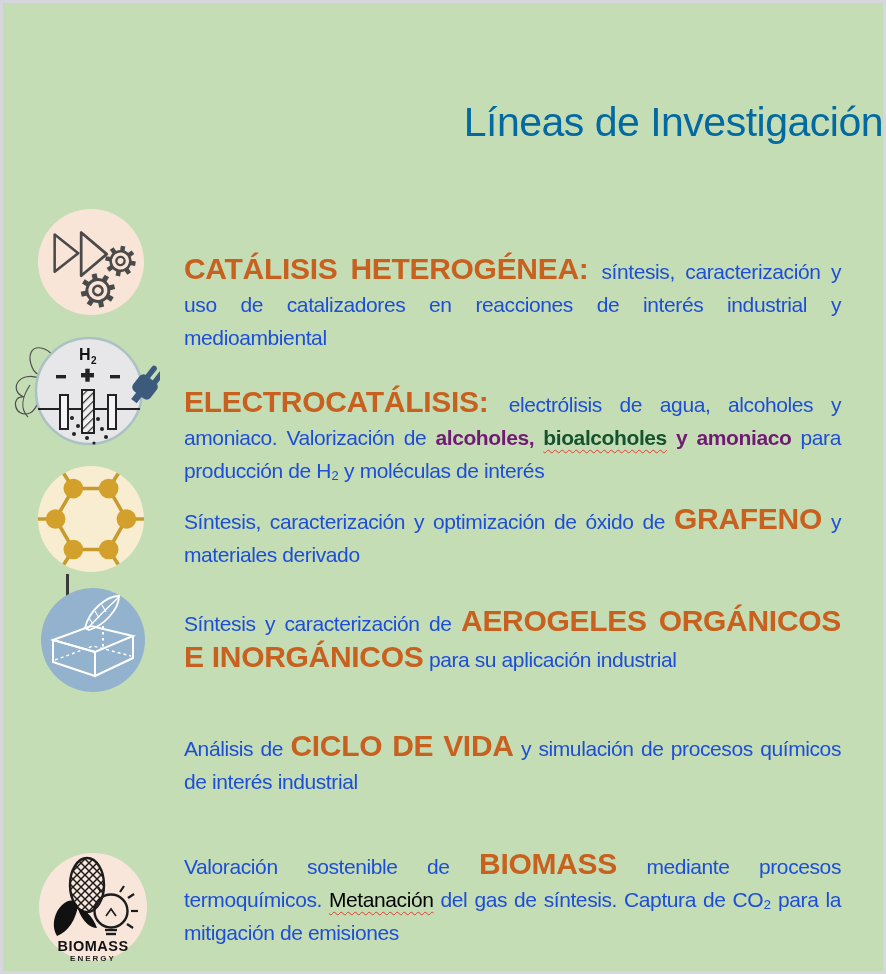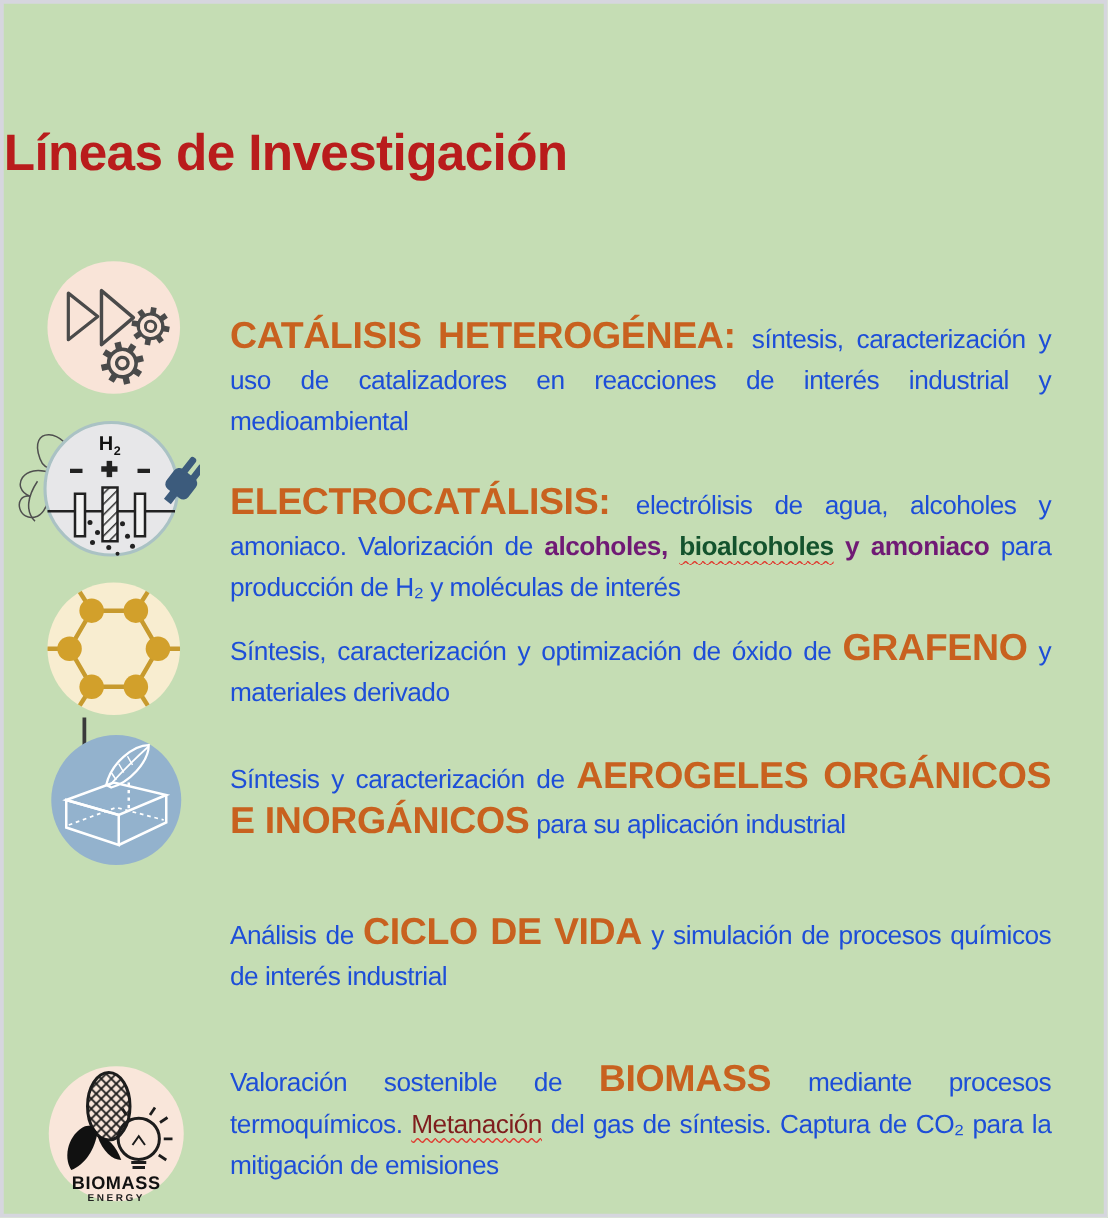--- a/index.html
+++ b/index.html
@@ -7,41 +7,41 @@
     position:relative;
     width:886px;height:974px;
     box-sizing:border-box;
     background:#c5ddb4;
     border:3px solid #d6d6de;
     overflow:hidden;
     font-family:"Liberation Sans","DejaVu Sans",sans-serif;
   }
   .title{
     position:absolute;top:96px;left:0;width:100%;
-    text-align:left;
-    font-size:41px;font-weight:bold;letter-spacing:-0.5px;
-    color:#b91c1c;
+    text-align:right;
+    font-size:41px;font-weight:normal;letter-spacing:-0.5px;
+    color:#0369a1;
   }
   .item-text{
     position:absolute;left:181px;width:657px;
     font-size:21px;line-height:33px;letter-spacing:-0.4px;
     color:#222222;
     text-align:justify;
   }
   .r-body{color:#1d4ed8;}
   .r-heading{color:#c8611f;font-weight:bold;font-size:30px;letter-spacing:-0.3px;}
   .r-gray{color:#701a75;font-weight:bold;}
   .r-graywavy{
     color:#14532d;font-weight:bold;
     text-decoration-line:underline;text-decoration-style:wavy;
     text-decoration-color:#e03c31;text-decoration-thickness:1px;
     text-underline-offset:4px;
   }
   .r-wavy{
-    color:#7f1d1d;
+    color:#000000;
     text-decoration-line:underline;text-decoration-style:wavy;
     text-decoration-color:#e03c31;text-decoration-thickness:1px;
     text-underline-offset:4px;
   }
   .icon{position:absolute;}
   .cursor-mark{
     position:absolute;left:63px;top:571px;width:3px;height:30px;
     background:#3a3a3a;
   }
 </style>

